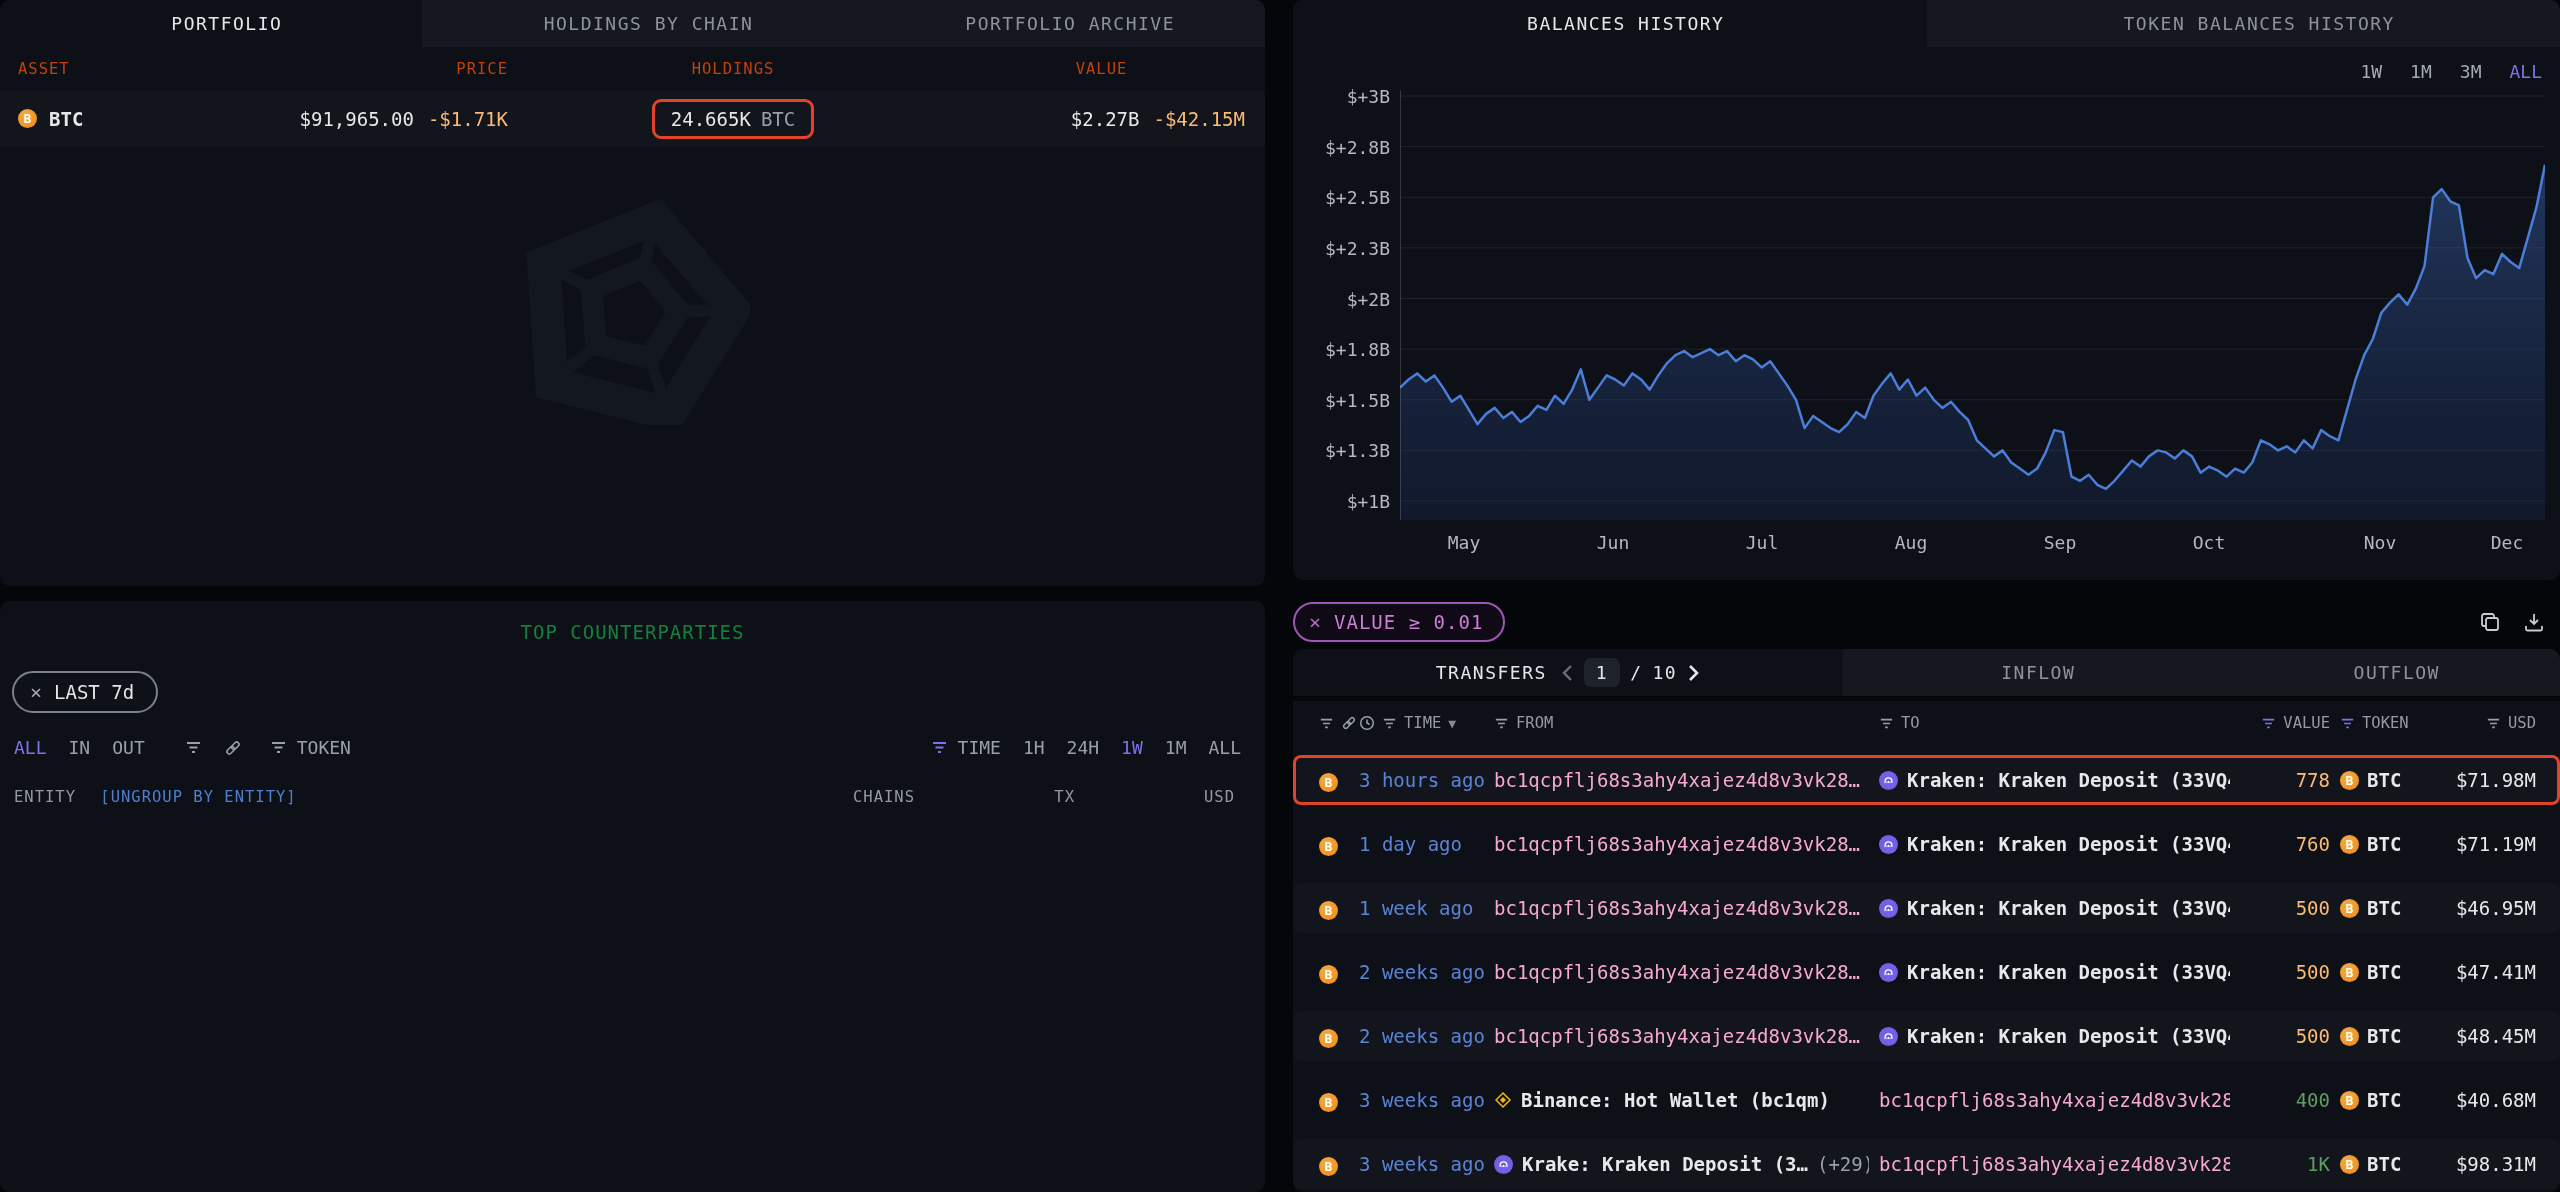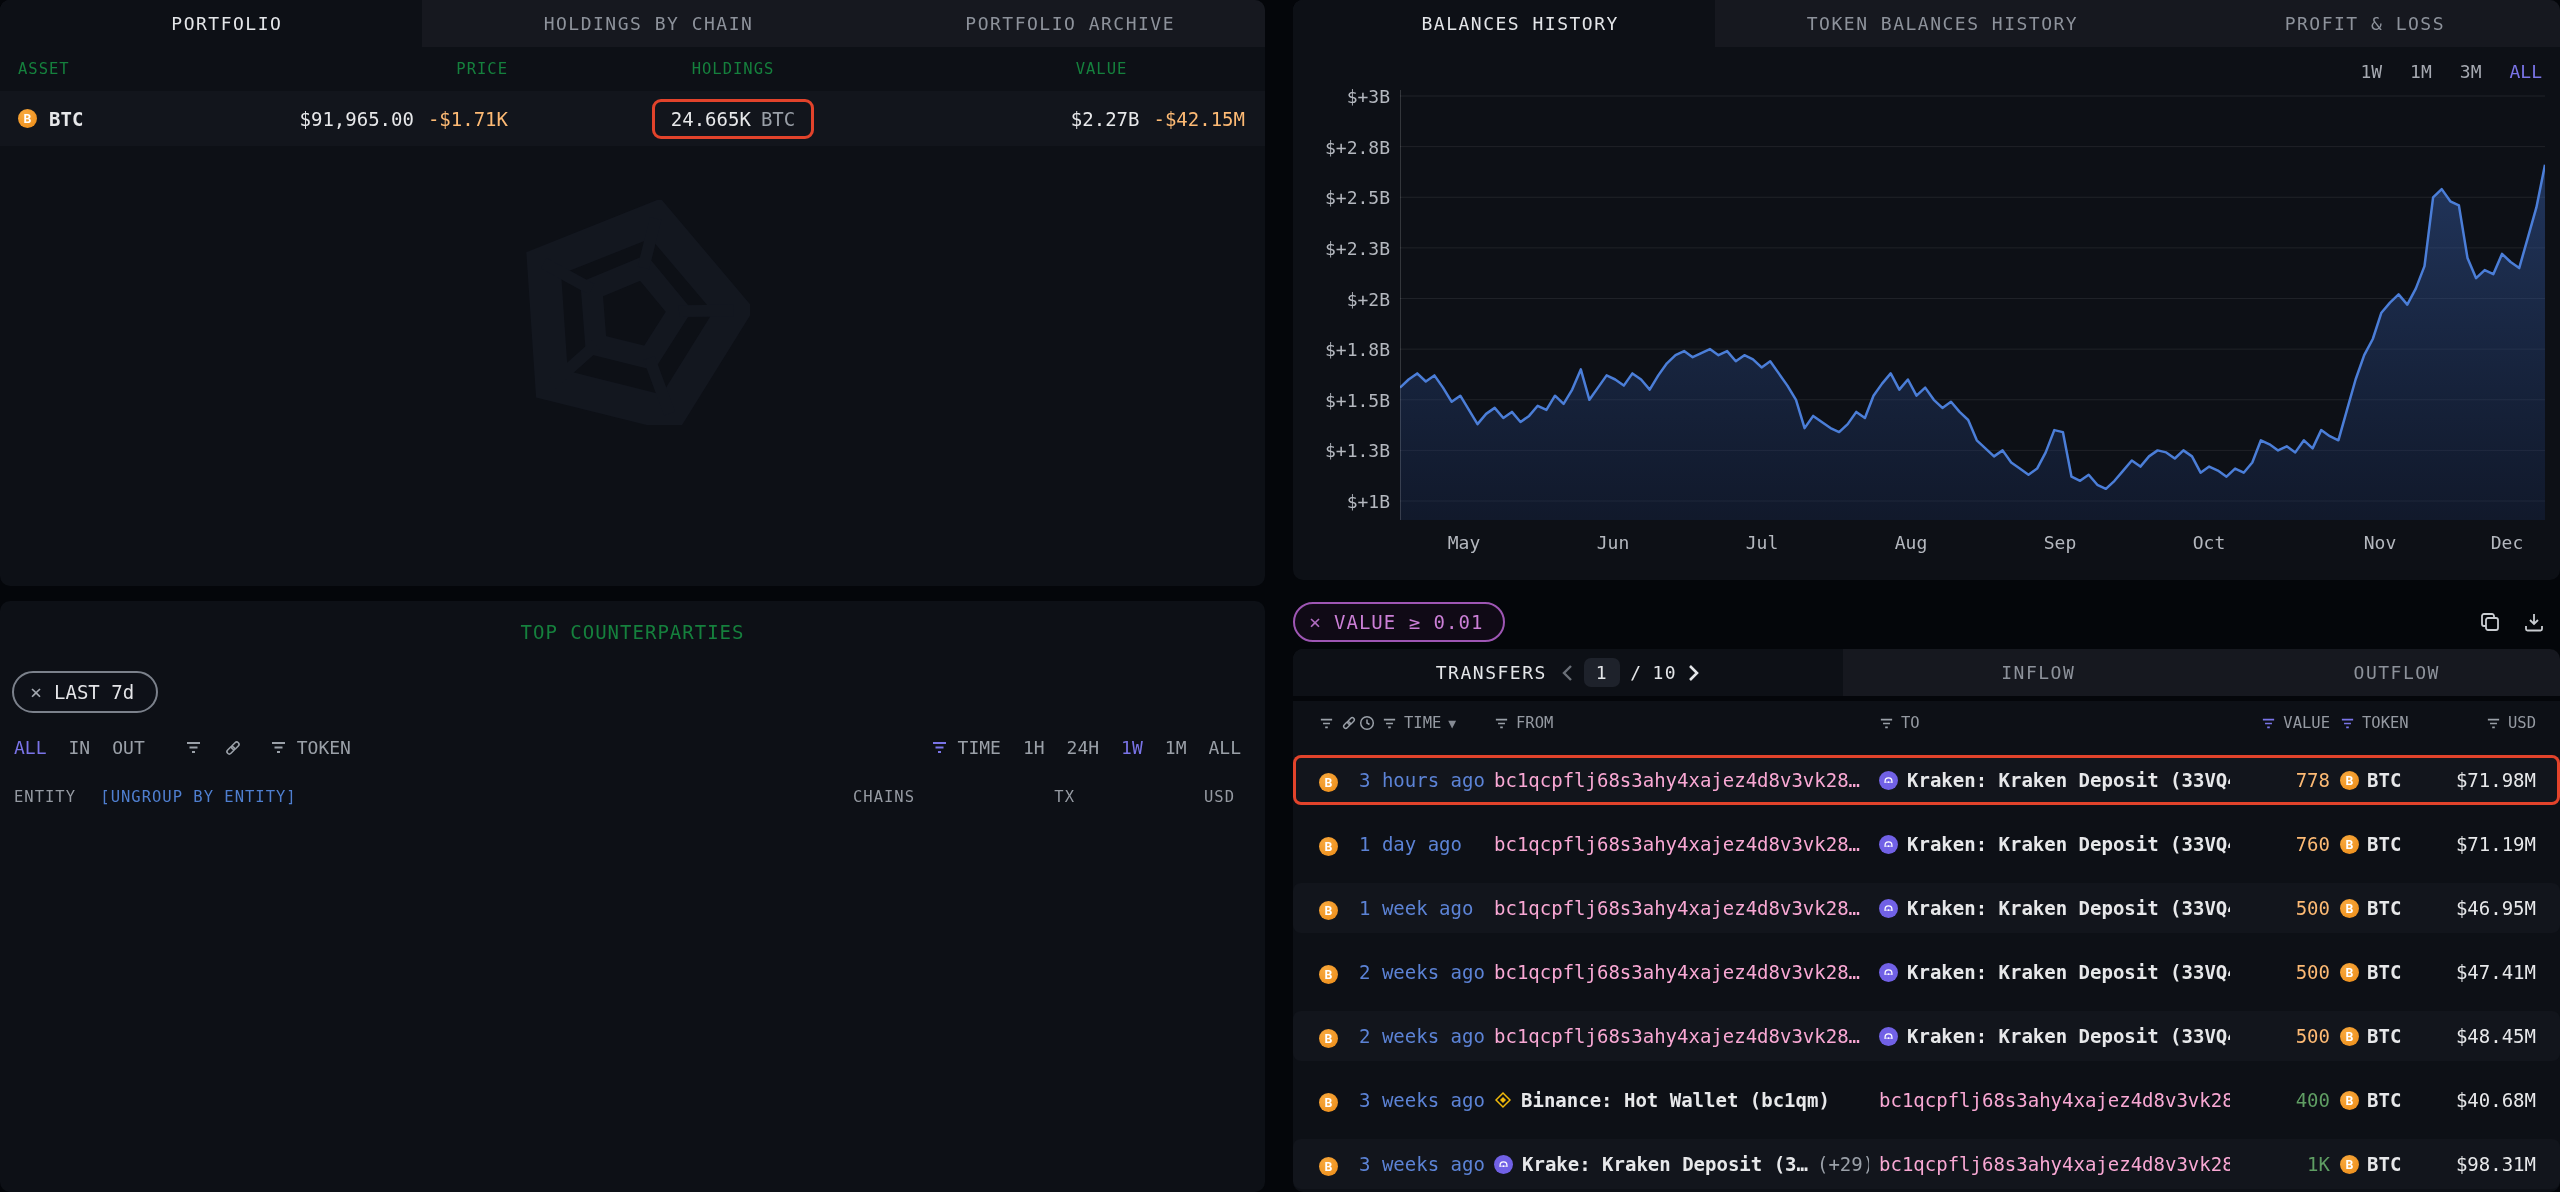--- a/index.html
+++ b/index.html
@@ -16,21 +16,21 @@
   .tabbar { display:flex; height:47px; background:#16181f; border-radius:10px 10px 0 0; overflow:hidden; }
   .tab { display:flex; align-items:center; justify-content:center; gap:14px;
          color:#8d929b; font-size:18px; letter-spacing:1.5px; cursor:pointer; }
   .tab.grow { flex:1;padding-left:32px; }
   .tab.active { background:#0d1016; color:#e4e6e9; }
 
   
   #panel-portfolio { left:0; top:0; width:1265px; height:586px; }
   .pf-grid { display:grid; grid-template-columns:350px 140px 450px 1fr; align-items:center;
              padding:0 20px 0 18px; }
-  .pf-head { height:44px; color:#15803d; font-size:15.5px; letter-spacing:1px; }
+  .pf-head { height:44px; color:#c2410c; font-size:15.5px; letter-spacing:1px; }
   .pf-head .c2 { text-align:right; }
   .pf-head .c3, .pf-head .c4 { text-align:center; }
   .pf-row { height:55px; background:#12151c; }
   .asset-cell { display:flex; align-items:center; gap:12px; font-weight:bold; }
   .right-cell { display:flex; justify-content:flex-end; align-items:baseline; gap:14px; white-space:nowrap; }
   .center-cell { display:flex; justify-content:center; }
   .neg { color:#fdba74; }
   .pos { color:#5f9e63; }
   .holdings-box { display:inline-flex; align-items:baseline; gap:10px;
                   border:3px solid #e2432b; border-radius:9px; padding:6px 16px; }
@@ -229,23 +229,20 @@
     </div>
   </div>
 
   <div class="panel" id="panel-balances">
     <div class="tabbar">
       <div class="tab grow active">
           <span>BALANCES HISTORY</span>
         </div>
       <div class="tab grow">
           <span>TOKEN BALANCES HISTORY</span>
-        </div>
-      <div class="tab grow">
-          <span>PROFIT &amp; LOSS</span>
         </div>
     </div>
     <div class="range-row">
       <span>1W</span>
       <span>1M</span>
       <span>3M</span>
       <span class="sel">ALL</span>
     </div>
     <div id="ylabels">
         <div style="top: 96px;">$+3B</div>

